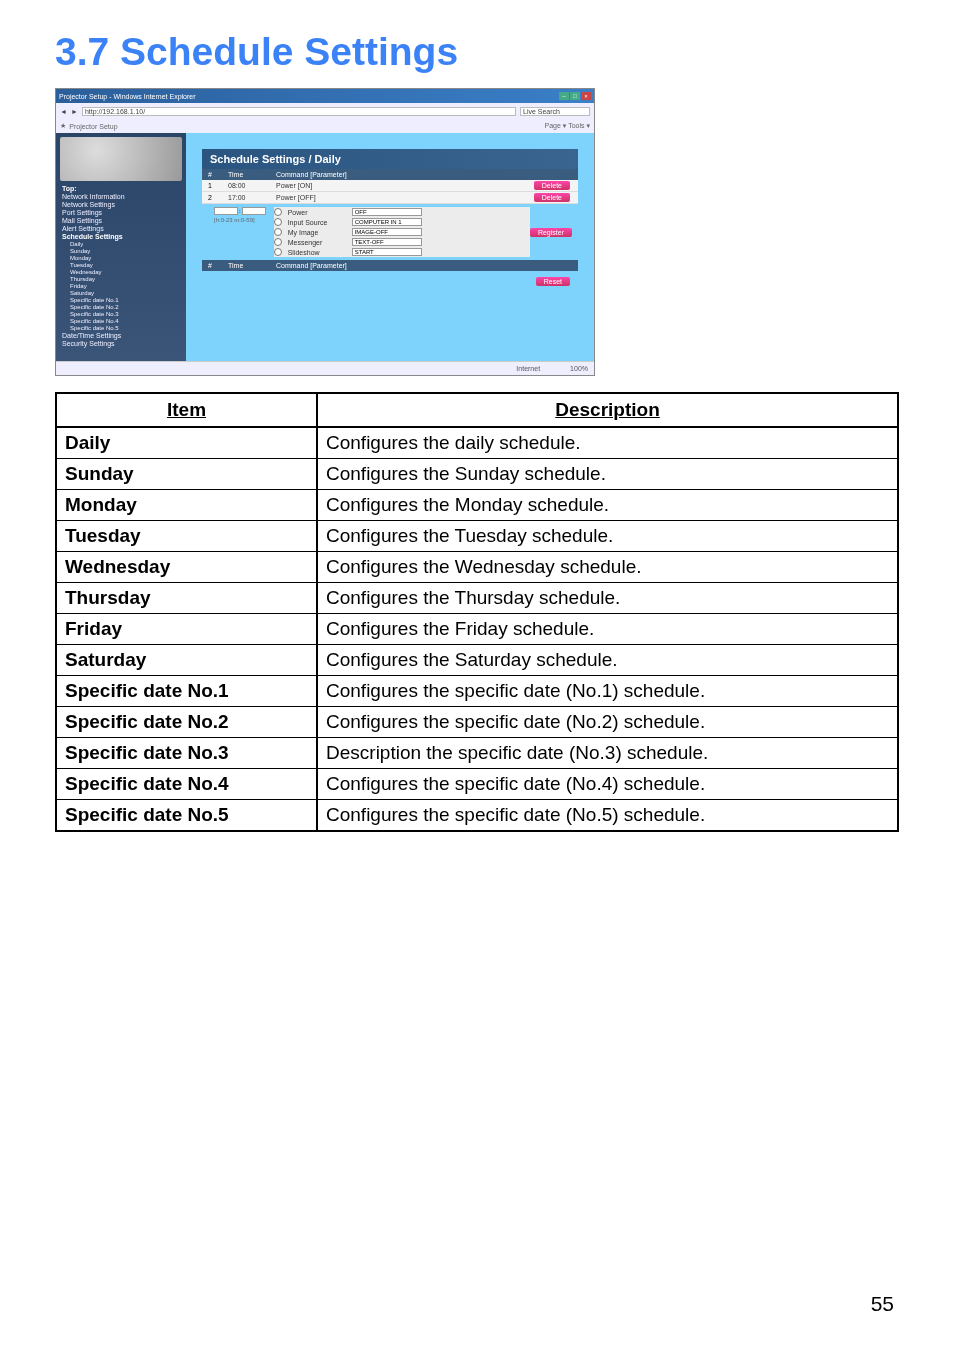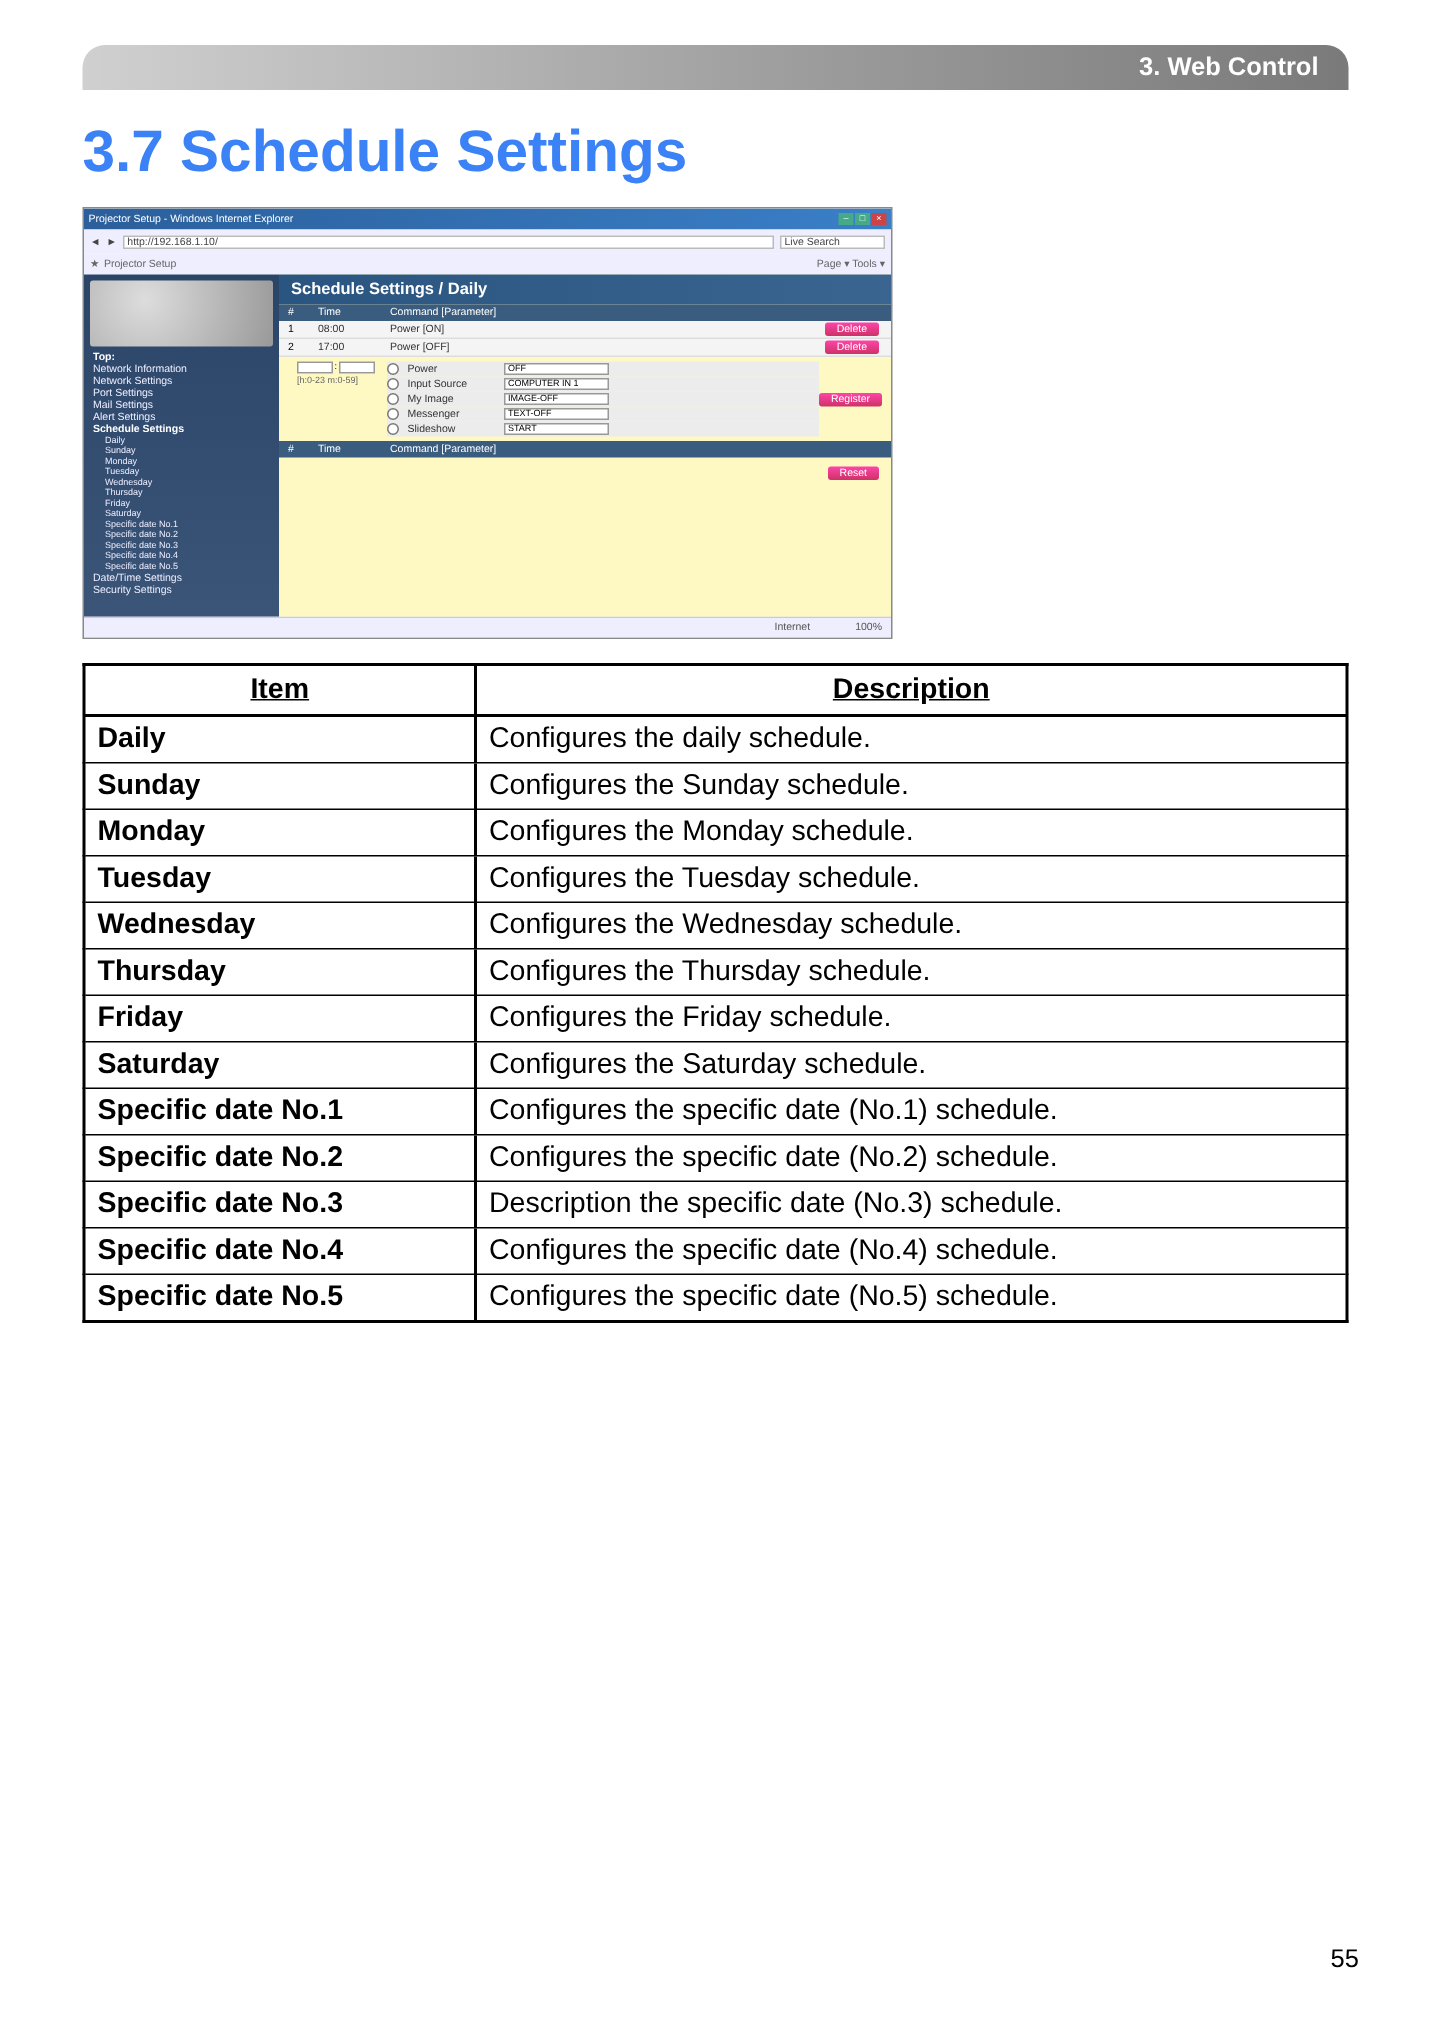--- a/index.html
+++ b/index.html
@@ -67,21 +67,21 @@
     .ss-sidebar {
       width: 130px;
       background: linear-gradient(to bottom, #2b4568, #3a5578);
       padding: 4px;
     }
     .ss-logo { width: 122px; height: 44px; background: radial-gradient(circle at 30% 30%, #ddd, #999); border-radius: 2px; margin-bottom:4px;}
     .ss-side-head { color:#fff; font-size:7px; font-weight:bold; margin:2px 0 1px 2px; }
     .ss-side-link { color:#eef; font-size:7px; margin:1px 0 1px 2px; display:block;}
     .ss-side-link.sub { margin-left: 10px; font-size:6px; }
     .ss-side-link.active { color:#fff; font-weight:bold; }
-    .ss-main { flex: 1; background: #fef9c3; padding: 0; position:relative;}
+    .ss-main { flex: 1; background: #7dd3fc; padding: 16px; position:relative;}
     .ss-main-header {
       background: linear-gradient(to right, #2a5580, #3a6590);
       color: #fff;
       font-size: 11px;
       font-weight: bold;
       padding: 4px 8px;
     }
     .ss-row { display:flex; align-items:center; gap:6px; padding:4px 8px; }
     .ss-enable-row { background: #e8e8e8; font-size:8px; }
     .ss-cmdhead { background: #3a5c7e; color:#fff; font-size:7px; display:flex; padding:2px 6px; gap:8px;}
@@ -126,31 +126,28 @@
       font-size: 19px;
       padding: 4px 8px;
       border: 1px solid #000;
       vertical-align: middle;
     }
     table.item-table td:first-child { font-weight: bold; border-right: 2px solid #000;}
     table.item-table thead tr { border-bottom: 2px solid #000; }
     .page-number {
       position: absolute;
       bottom: 36px;
-      right: 48px;
-      font-size: 17px;
+      right: 60px;
+      font-size: 21px;
     }
   </style>
 </head>
 <body>
 
 <div class="page">
-  <div class="header-bar">
-    <span class="header-bar-text">3. Web Control</span>
-  </div>
 
   <h1 class="section-title">3.7 Schedule Settings</h1>
 
   <div class="screenshot">
     <div class="ss-titlebar">
       <span class="ss-titlebar-text">Projector Setup - Windows Internet Explorer</span>
       <div class="ss-winbtns">
         <div class="ss-winbtn">–</div>
         <div class="ss-winbtn">□</div>
         <div class="ss-winbtn">×</div>

